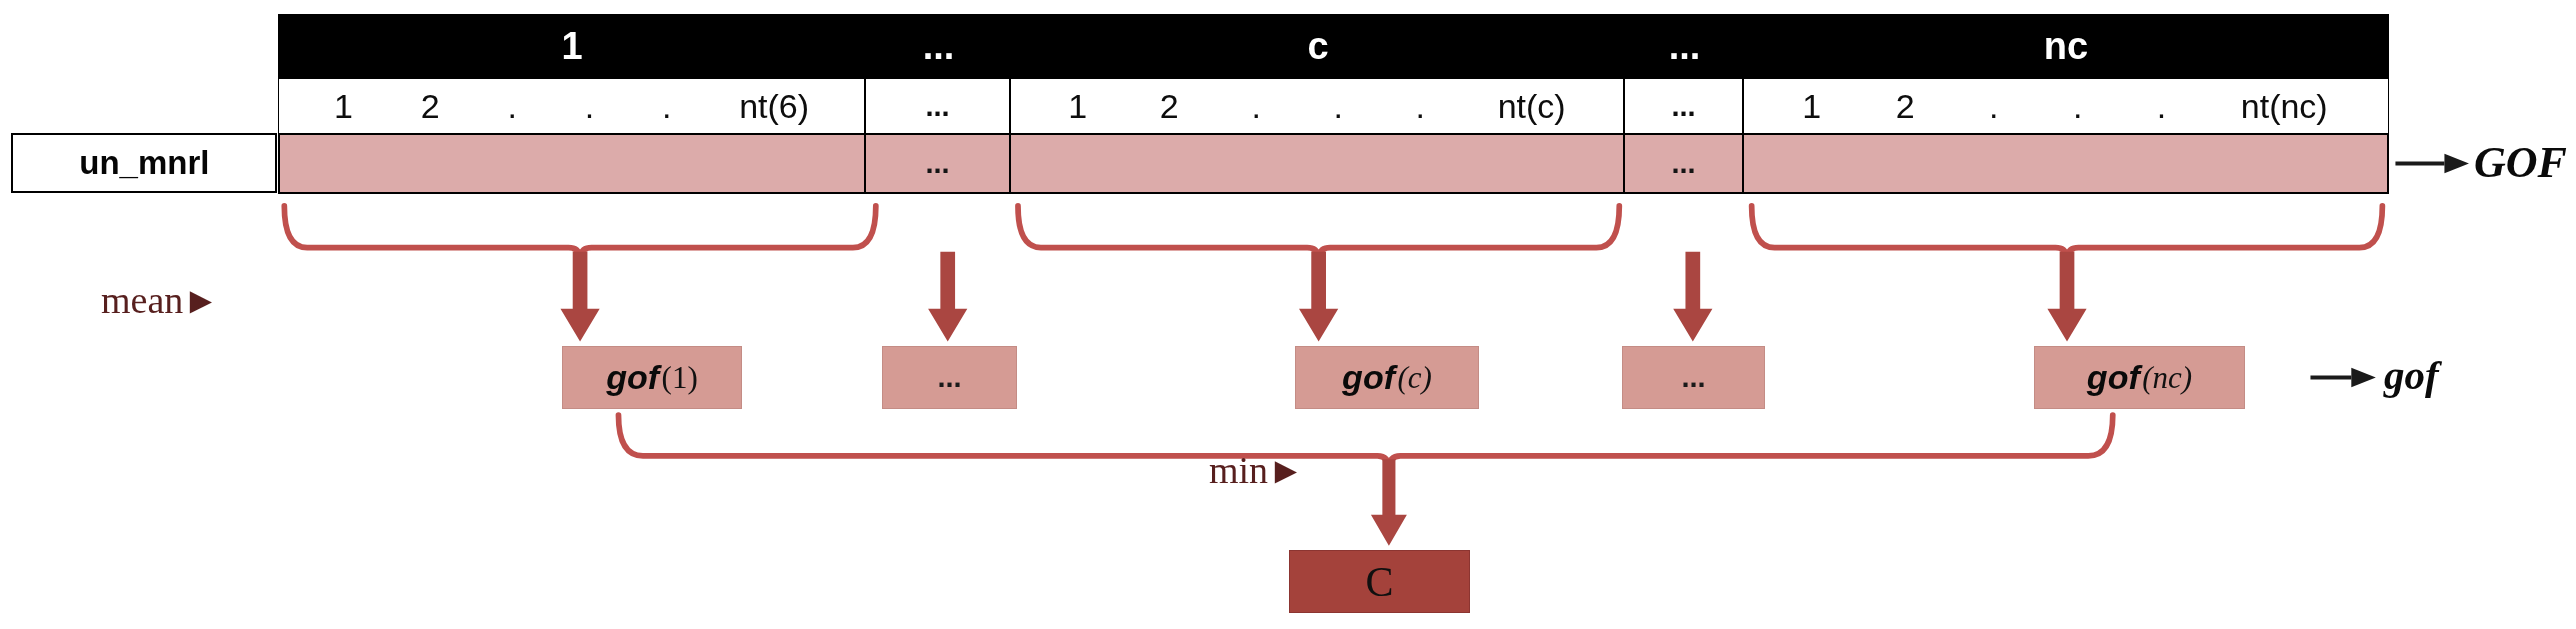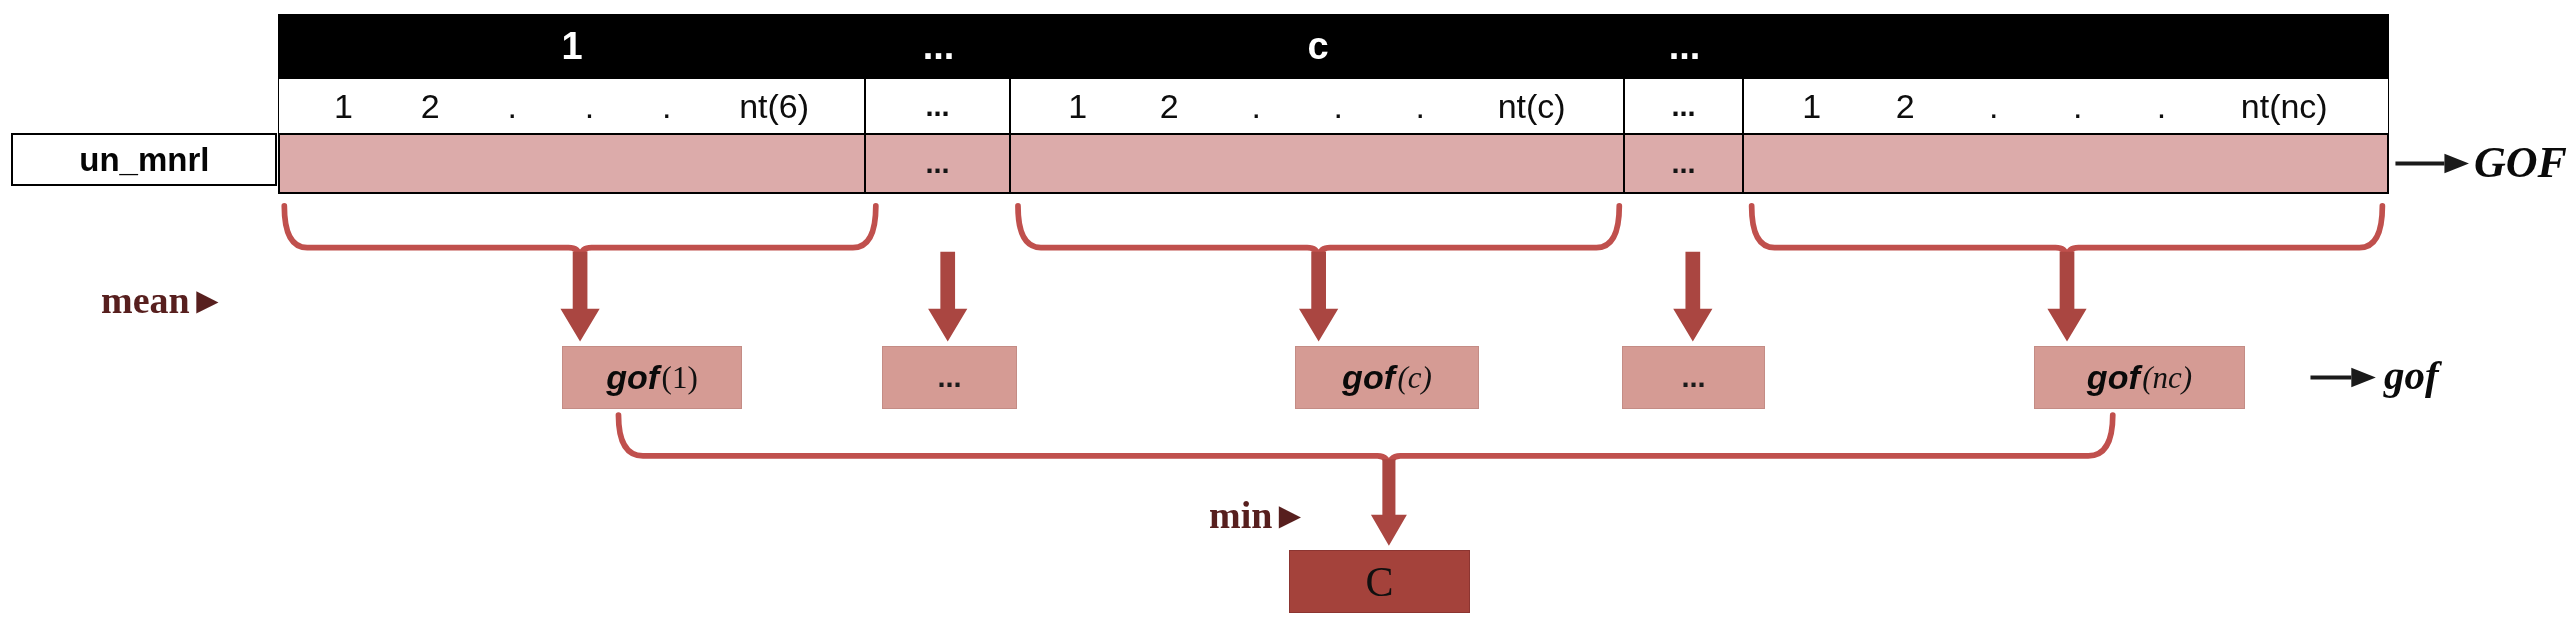--- a/index.html
+++ b/index.html
@@ -32,21 +32,21 @@
   .gof-box .pfx{font-family:"Liberation Sans",sans-serif;font-weight:bold;font-style:italic;
                 font-size:34px;color:#0a0a0a;}
   .gof-box .sfx{font-family:"Liberation Serif",serif;font-size:31px;color:#111;margin-left:2.5px;}
   .gof-box .sfx.it{font-style:italic;}
   .gof-box.dots{font-weight:bold;font-size:29px;color:#1a1a1a;}
 
   .result-box{box-sizing:border-box;background:#a4423b;border:1.6px solid #8c3531;
               display:flex;align-items:center;justify-content:center;
               font-family:"Liberation Serif",serif;font-size:42px;color:#101010;}
 
-  .op-label{font-family:"Liberation Serif",serif;font-weight:bold;font-size:38px;color:#571f1e;
+  .op-label{font-family:"Liberation Serif",serif;font-weight:normal;font-size:38px;color:#571f1e;
             display:flex;align-items:center;white-space:nowrap;}
   .op-label .tri{font-family:"DejaVu Sans",sans-serif;font-size:29px;margin-left:6.5px;color:#571f1e;}
 
   .out-label{font-family:"Liberation Serif",serif;font-weight:bold;font-style:italic;color:#0a0a0a;}
 </style>
 </head>
 <body>
 
 <div class="canvas">
 
@@ -78,20 +78,23 @@
       </div>
     <div class="hdr-cell" style="width:145px;">
         <span>...</span>
       </div>
     <div class="hdr-cell" style="width:614px;">
         <span>c</span>
       </div>
     <div class="hdr-cell" style="width:119px;">
         <span>...</span>
       </div>
+    <div class="hdr-cell" style="width:644px;">
+        <span>nc</span>
+      </div>
   </div>
 
   <div class="abs sub-row" style="left:278px;top:78px;width:2111px;height:56px;">
     <div class="sub-cell" style="width:587px;">
       <span>1</span>
         <span>2</span>
         <span>.</span>
         <span>.</span>
         <span>.</span>
         <span>nt(6)</span>
@@ -113,21 +116,21 @@
     <div class="sub-cell" style="width:642px;">
       <span>1</span>
         <span>2</span>
         <span>.</span>
         <span>.</span>
         <span>.</span>
         <span>nt(nc)</span>
     </div>
   </div>
 
-  <div class="abs row-label" style="left:11.4px;top:133px;width:266px;height:53px;">
+  <div class="abs row-label" style="left:11.4px;top:133px;width:266px;height:60px;">
     <span>un_mnrl</span>
   </div>
 
   <div class="abs data-row" style="left:278px;top:133px;width:2111px;height:61px;">
     <div class="data-cell" style="width:586px;"></div>
     <div class="data-cell dots" style="width:145px;">
         <span>...</span>
       </div>
     <div class="data-cell" style="width:614px;"></div>
     <div class="data-cell dots" style="width:119px;">
@@ -161,21 +164,21 @@
   </div>
   <div class="abs gof-box" style="left:2034px;top:346px;width:211px;height:63px;">
     <span class="pfx">gof</span>
     <span class="sfx it">(nc)</span>
   </div>
 
   <div class="abs out-label" style="left:2384px;top:351px;font-size:41px;">
     <span>gof</span>
   </div>
 
-  <div class="abs op-label" style="left:1209px;top:493px;">
+  <div class="abs op-label" style="left:1209px;top:448px;">
     <span>min</span>
     <span class="tri">▶</span>
   </div>
 
   <div class="abs result-box" style="left:1289px;top:550px;width:181px;height:63px;">
     <span>C</span>
   </div>
 
 </div>
 

